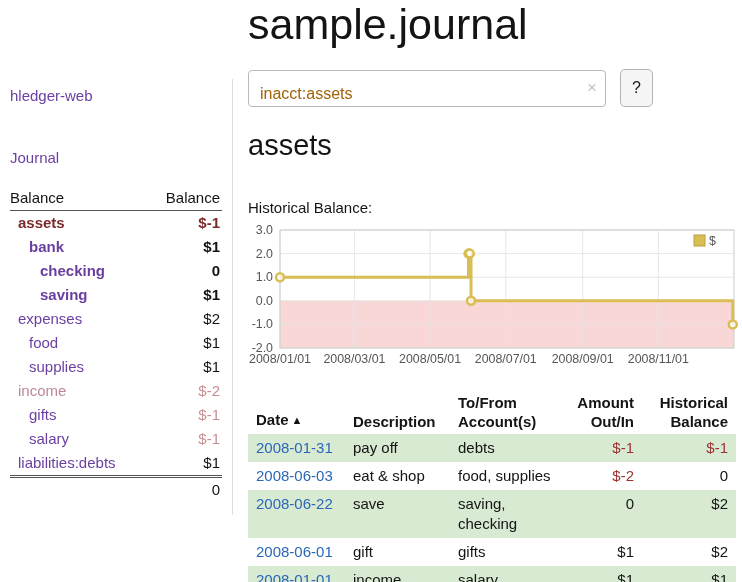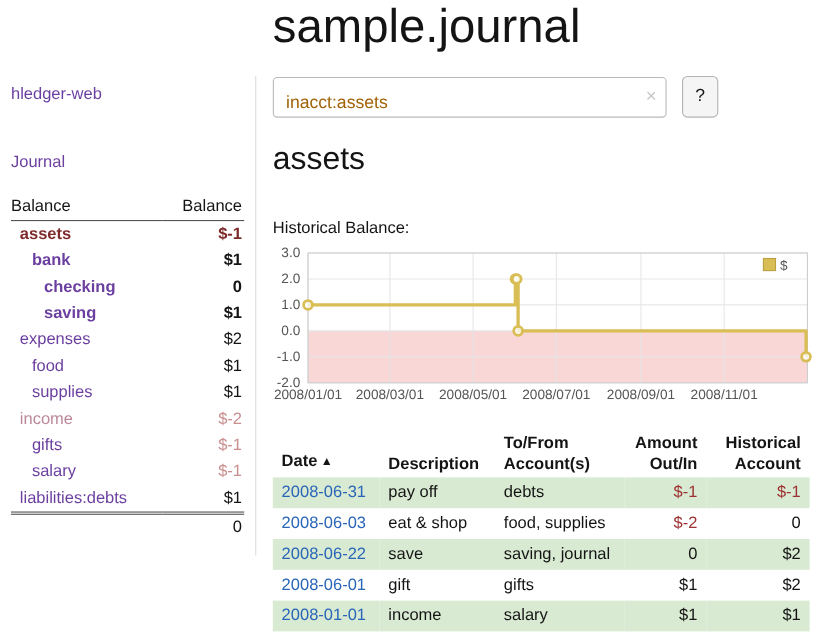--- a/index.html
+++ b/index.html
@@ -211,42 +211,42 @@
       </colgroup>
       <thead>
           <tr>
             <th>Date<span class="sort-icon">▲</span></th>
             <th>Description</th>
             <th>To/From
 Account(s)</th>
             <th class="r">Amount
 Out/In</th>
             <th class="r">Historical
-Account</th>
+Balance</th>
           </tr>
         </thead>
       <tbody>
           <tr class="green">
-            <td><a href="#" class="date-link">2008-06-31</a></td>
+            <td><a href="#" class="date-link">2008-01-31</a></td>
             <td>pay off</td>
             <td>debts</td>
             <td class="r amt neg">$-1</td>
             <td class="r amt neg">$-1</td>
           </tr>
           <tr class="">
             <td><a href="#" class="date-link">2008-06-03</a></td>
             <td>eat &amp; shop</td>
             <td>food, supplies</td>
             <td class="r amt neg">$-2</td>
             <td class="r amt ">0</td>
           </tr>
           <tr class="green">
             <td><a href="#" class="date-link">2008-06-22</a></td>
             <td>save</td>
-            <td>saving, journal</td>
+            <td>saving, checking</td>
             <td class="r amt ">0</td>
             <td class="r amt ">$2</td>
           </tr>
           <tr class="">
             <td><a href="#" class="date-link">2008-06-01</a></td>
             <td>gift</td>
             <td>gifts</td>
             <td class="r amt ">$1</td>
             <td class="r amt ">$2</td>
           </tr>

